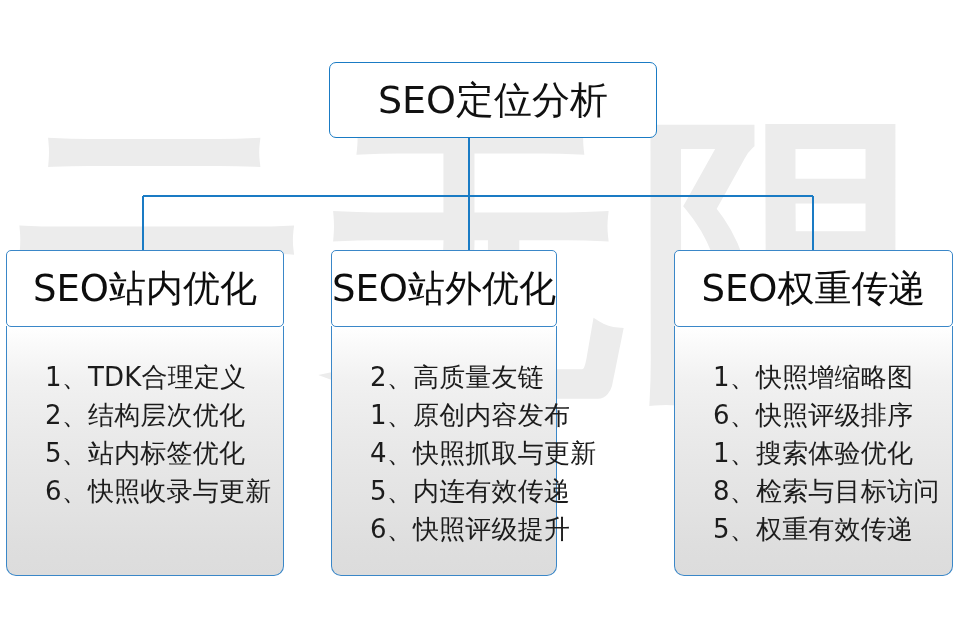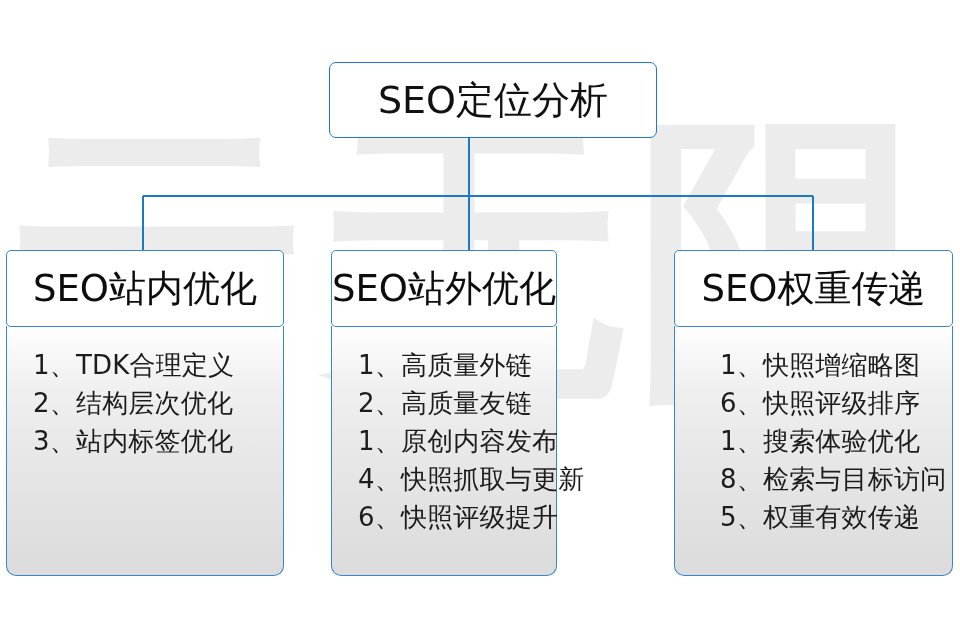--- a/index.html
+++ b/index.html
@@ -113,39 +113,39 @@
         #ebebeb 40%,
         #e6e6e6 58%,
         #e2e2e2 74%,
         #dedede 88%,
         #dcdcdc 100%);
     padding: 16px 0 16px 0;
     margin-top: -1px;
   }
   .col-body ol {
     list-style: none;
-    margin: 4px;
+    margin: 16px;
     padding: 0;
   }
   .col-body li {
     font-size: 26px;
     color: #1c1c1c;
     line-height: 38px;
     white-space: nowrap;
     letter-spacing: 0.2px;
   }
 
   
   #col-0 { left: 6px;   top: 250px; width: 278px; }
   #col-1 { left: 331px; top: 250px; width: 226px; }
   #col-2 { left: 674px; top: 250px; width: 279px; }
 
   #col-0 .col-body { height: 250px; }
   #col-1 .col-body { height: 250px; }
-  #col-2 .col-body { height: 250px; padding-left: 19px; }
+  #col-2 .col-body { height: 250px; }
 
   #col-0 .col-body li { padding-left: 22px; }
   #col-1 .col-body li { padding-left: 22px; }
   #col-2 .col-body li { padding-left: 22px; }
 </style>
 </head>
 <body>
 
 <div id="stage">
 
@@ -171,35 +171,36 @@
   </div>
 
   <div class="column" id="col-0">
     <div class="col-head">
       <span class="head-title">SEO站内优化</span>
     </div>
     <div class="col-body">
       <ol>
         <li>1、TDK合理定义</li>
         <li>2、结构层次优化</li>
-        <li>3、站内标签优化</li>
+        <li>5、站内标签优化</li>
+        <li>6、快照收录与更新</li>
       </ol>
     </div>
   </div>
 
   <div class="column" id="col-1">
     <div class="col-head">
       <span class="head-title">SEO站外优化</span>
     </div>
     <div class="col-body">
       <ol>
-        <li>1、高质量外链</li>
         <li>2、高质量友链</li>
         <li>1、原创内容发布</li>
         <li>4、快照抓取与更新</li>
+        <li>5、内连有效传递</li>
         <li>6、快照评级提升</li>
       </ol>
     </div>
   </div>
 
   <div class="column" id="col-2">
     <div class="col-head">
       <span class="head-title">SEO权重传递</span>
     </div>
     <div class="col-body">

